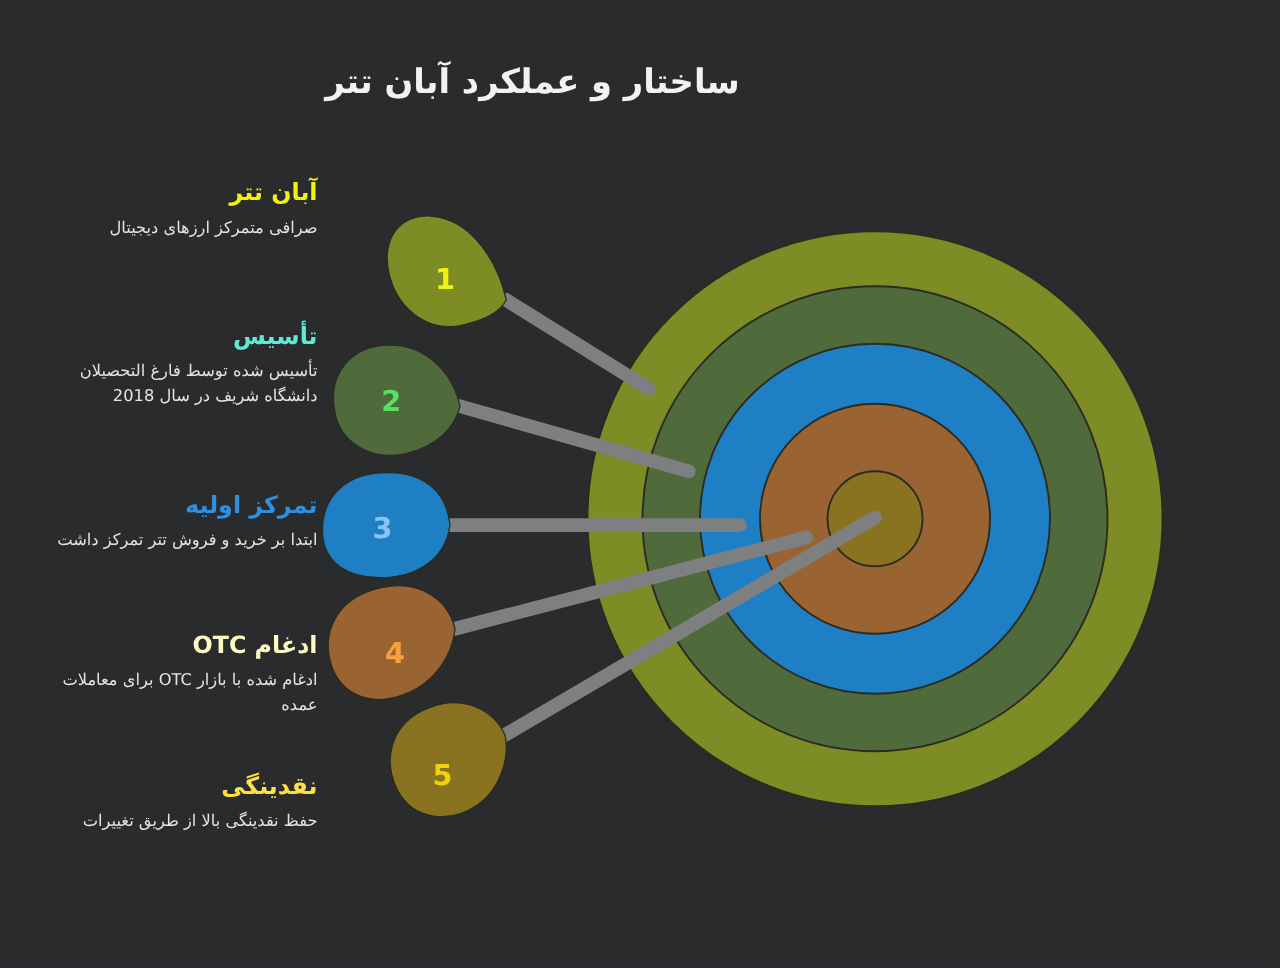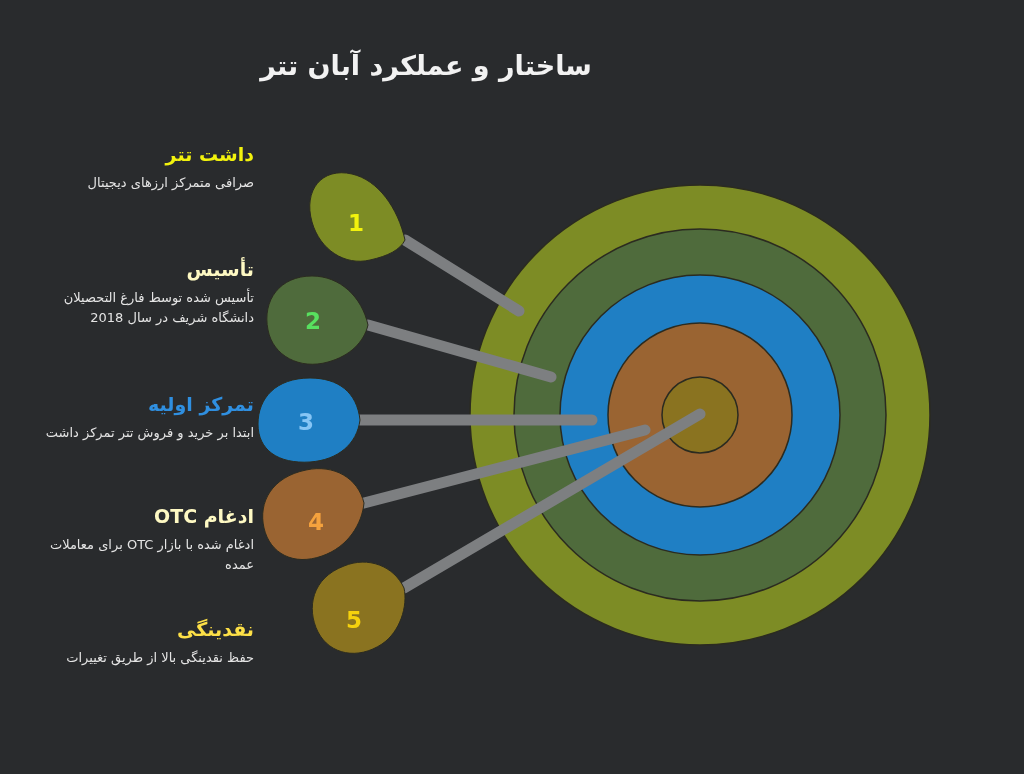--- a/index.html
+++ b/index.html
@@ -111,26 +111,26 @@
     </g>
 
     <g>
       <line x1="404" y1="588" x2="700" y2="414" stroke="#7d7f81" stroke-width="11" stroke-linecap="round"></line>
       <path d="M 404 588 C 394 566 368 556 344 566 C 312 578 306 608 318 632 C 330 655 358 660 382 644 C 400 632 408 606 404 588 Z" fill="#8a7320" stroke="#2b2b20" stroke-width="1"></path>
       <text class="dart-number" x="354" y="628" fill="#f5d10d" text-anchor="middle">5</text>
     </g>
   </svg>
 
   <div class="label-block" style="top:143px;">
-    <div class="label-heading" style="color: rgb(242, 242, 13);">داشت تتر</div>
+    <div class="label-heading" style="color: rgb(242, 242, 13);">آبان تتر</div>
     <div class="label-desc">صرافی متمرکز ارزهای دیجیتال</div>
   </div>
 
   <div class="label-block" style="top:258px;">
-    <div class="label-heading" style="color: #fef9c3;">تأسیس</div>
+    <div class="label-heading" style="color: #5eead4;">تأسیس</div>
     <div class="label-desc">تأسیس شده توسط فارغ التحصیلان دانشگاه شریف در سال 2018</div>
   </div>
 
   <div class="label-block" style="top:393px;">
     <div class="label-heading" style="color: rgb(47, 143, 224);">تمرکز اولیه</div>
     <div class="label-desc">ابتدا بر خرید و فروش تتر تمرکز داشت</div>
   </div>
 
   <div class="label-block" style="top:505px;">
     <div class="label-heading" style="color: #fef9c3;">ادغام OTC</div>

